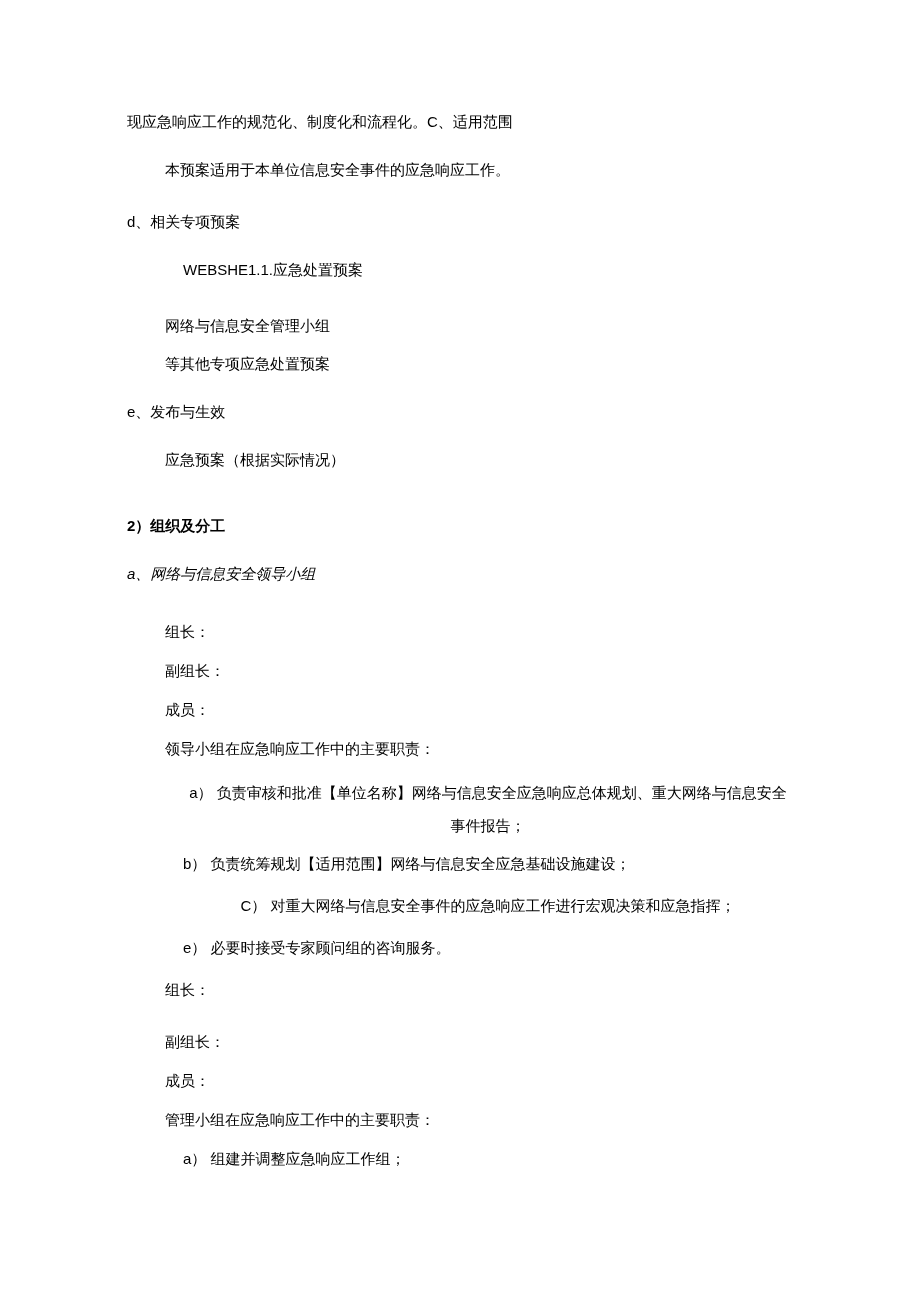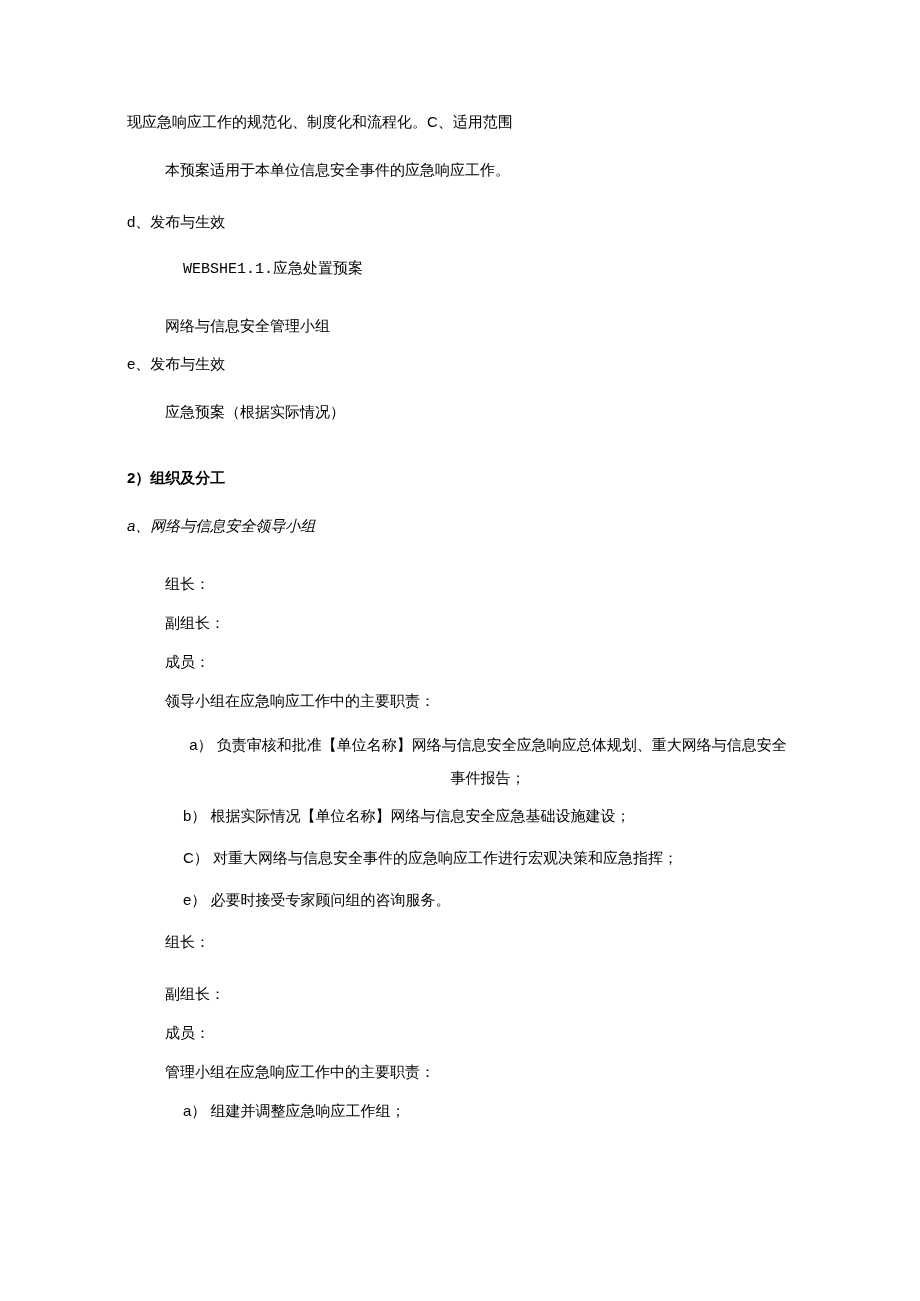--- a/index.html
+++ b/index.html
@@ -21,21 +21,20 @@
       margin-bottom: 24px;
     }
     .line-small-gap {
       margin-bottom: 14px;
     }
     .indent-1 {
       padding-left: 38px;
     }
     .indent-2 {
       padding-left: 56px;
-      font-family: Liberation Mono, monospace;
     }
     .heading {
       font-weight: bold;
       margin-top: 42px;
       margin-bottom: 24px;
     }
     .section-d {
       margin-top: 28px;
     }
     .section-e {
@@ -65,23 +64,24 @@
     }
   </style>
 </head>
 <body>
 
 <div>
 
   <p class="line">现应急响应工作的规范化、制度化和流程化。C、适用范围</p>
   <p class="line indent-1">本预案适用于本单位信息安全事件的应急响应工作。</p>
 
-  <p class="line section-d">d、发布与生效</p>
+  <p class="line section-d">d、相关专项预案</p>
   <p class="line indent-2" style="margin-bottom:32px;">WEBSHE1.1.应急处置预案</p>
   <p class="line-small-gap indent-1">网络与信息安全管理小组</p>
+  <p class="line indent-1">等其他专项应急处置预案</p>
 
   <p class="line section-e">e、发布与生效</p>
   <p class="line indent-1">应急预案（根据实际情况）</p>
 
   <p class="heading">2）组织及分工</p>
 
   <p class="sub-a">a、网络与信息安全领导小组</p>
   <div class="group-inner">
     <p>组长：</p>
     <p>副组长：</p>
@@ -89,23 +89,23 @@
     <p>领导小组在应急响应工作中的主要职责：</p>
   </div>
 
   <div style="padding-left:56px;">
     <div style="margin-bottom:10px; line-height:2.2;text-align:center;">
       <span>a）</span>
       <span>负责审核和批准【单位名称】网络与信息安全应急响应总体规划、重大网络与信息安全事件报告；</span>
     </div>
     <div style="margin-bottom:18px;">
       <span>b）</span>
-      <span>根据实际情况【单位名称】网络与信息安全应急基础设施建设；</span>
+      <span>负责统筹规划【适用范围】网络与信息安全应急基础设施建设；</span>
     </div>
-    <div style="margin-bottom:18px;">
+    <div style="margin-bottom:18px;text-align:center;">
       <span>C）</span>
       <span>对重大网络与信息安全事件的应急响应工作进行宏观决策和应急指挥；</span>
     </div>
     <div style="margin-bottom:18px;">
       <span>e）</span>
       <span>必要时接受专家顾问组的咨询服务。</span>
     </div>
   </div>
 
   <div class="group-inner-b">

